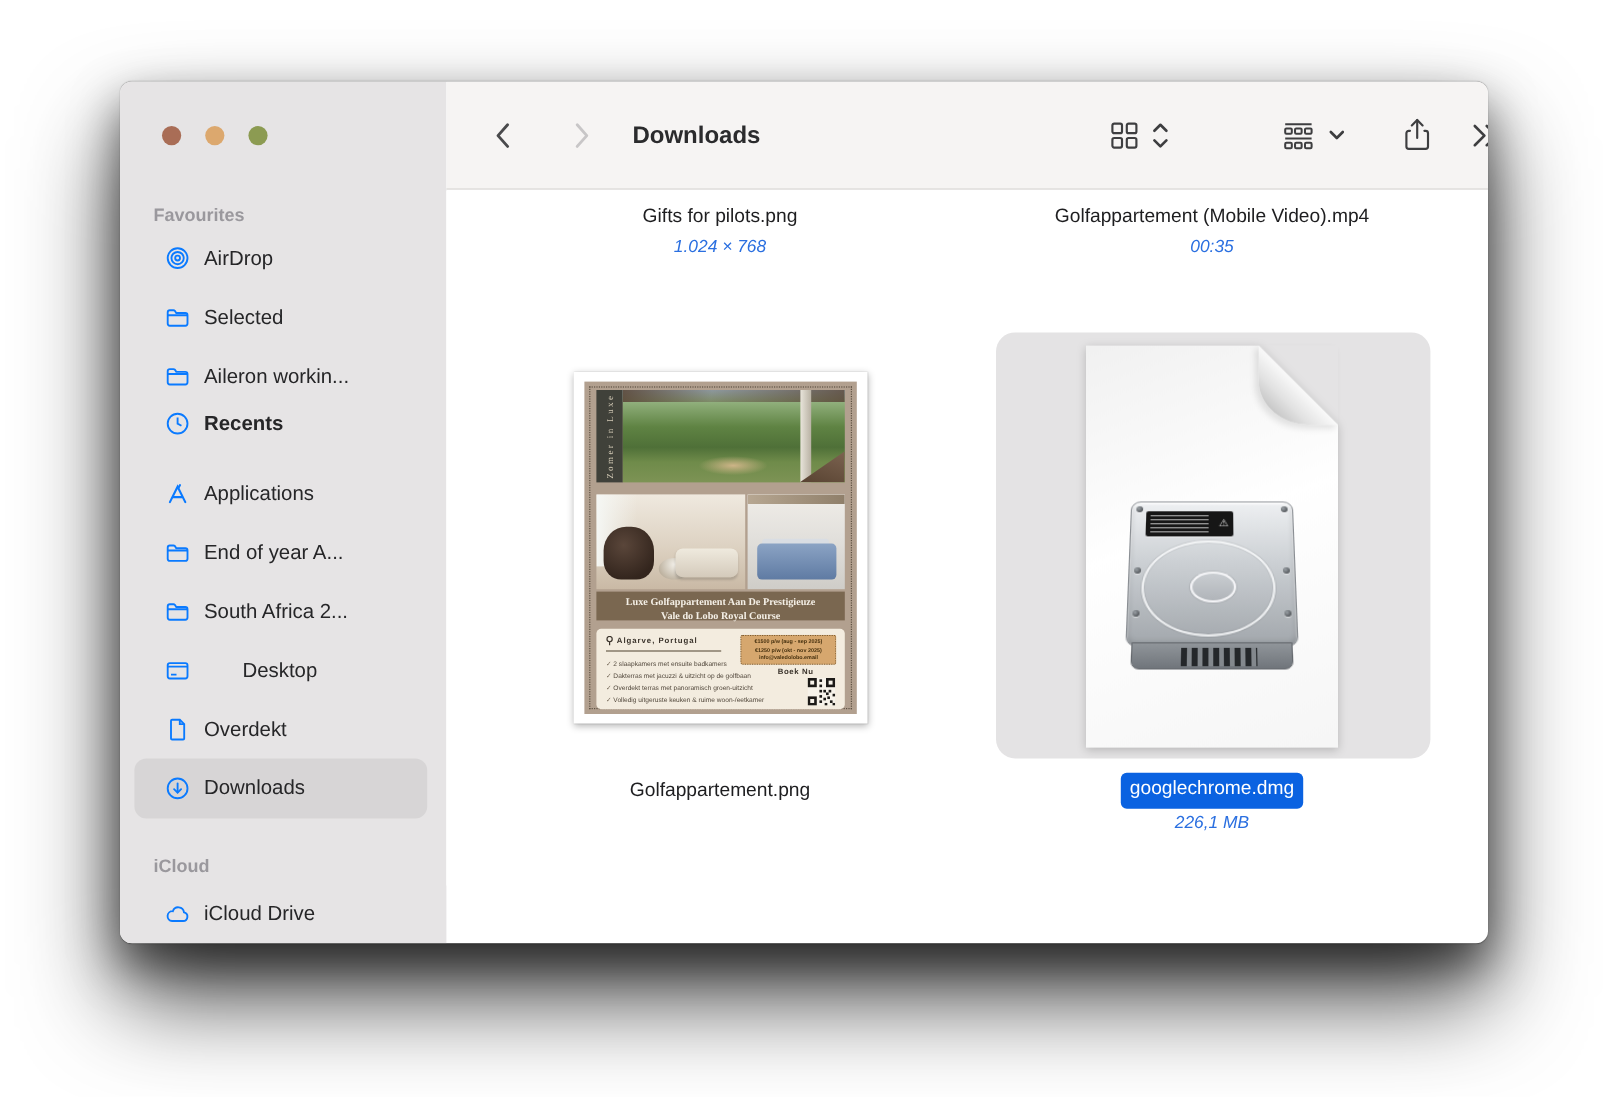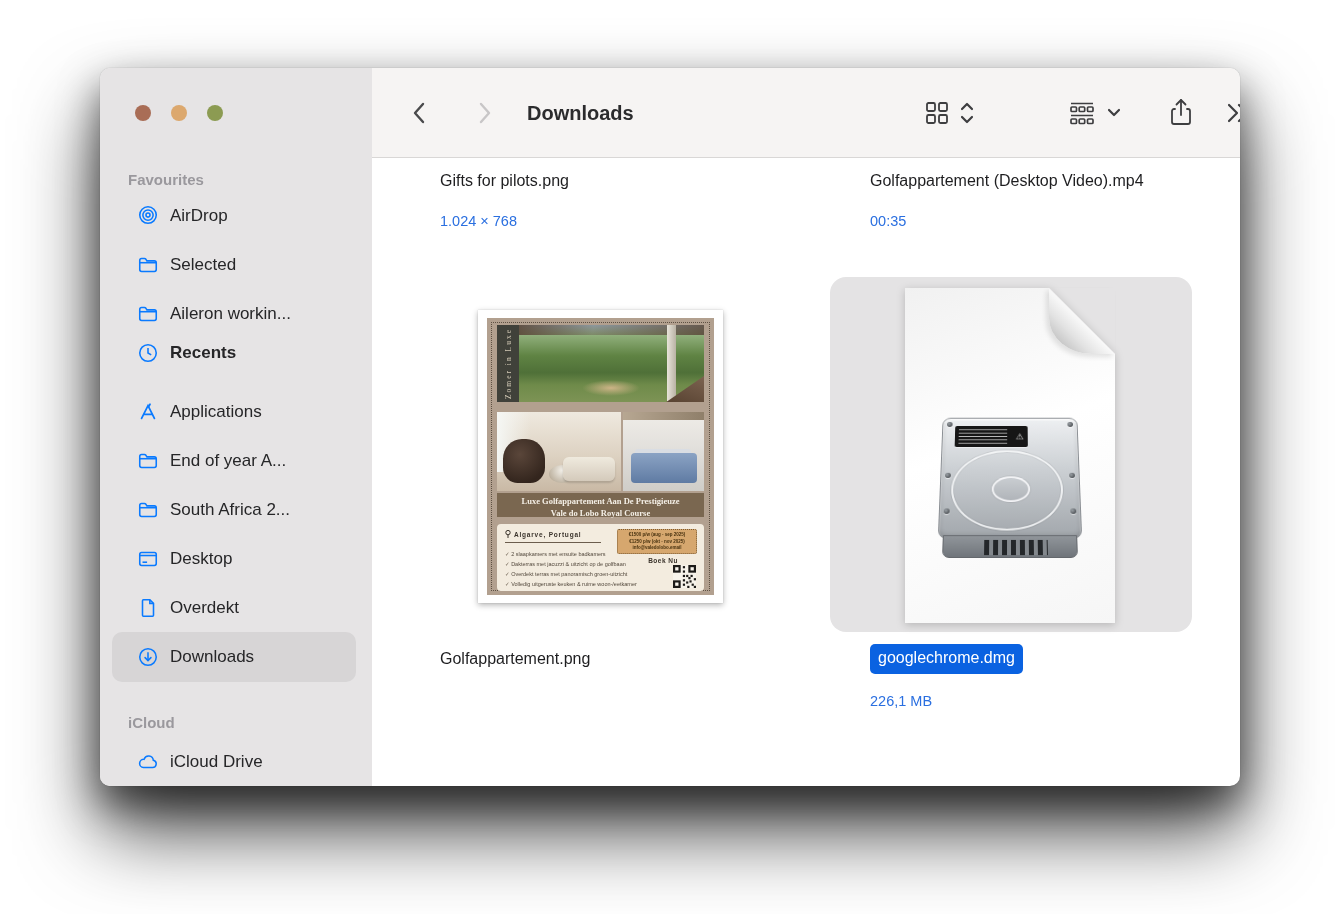--- a/index.html
+++ b/index.html
@@ -27,22 +27,22 @@
   .ic svg { width:22px; height:22px; display:block; }
 
   
   .toolbar { position:absolute; left:272px; top:0; width:868px; height:90px; background:#f6f4f3; border-bottom:1px solid #d9d7d6; }
   .tbtn { position:absolute; top:28px; width:34px; height:34px; display:flex; align-items:center; justify-content:center; }
   .tbtn svg { display:block; }
   .tb-title { position:absolute; left:155px; top:0; height:90px; line-height:90px; font-size:20px; font-weight:700; color:#2b2b2d; }
 
   
   .content { position:absolute; left:272px; top:91px; width:868px; height:579px; background:#ffffff; }
-  .file-label { position:absolute; font-size:16px; line-height:26px; color:#1e1e20; }
-  .file-meta { font-size:14.5px; line-height:20px; color:#2a6fe0; margin-top:17px; }
+  .file-label { position:absolute; text-align:center; font-size:16px; line-height:26px; color:#1e1e20; }
+  .file-meta { font-size:14.5px; line-height:20px; color:#2a6fe0; margin-top:2px;font-style:italic; }
   .pill { display:inline-block; background:#0a62e1; color:#fff; border-radius:5px; padding:1px 8px 3px; font-size:16px; }
 
   
   .dmg-sel { position:absolute; left:458px; top:118px; width:362px; height:355px; border-radius:16px; background:#e4e3e4; }
   .page-wrap { position:absolute; left:75px; top:11px; width:210px; height:335px; filter:drop-shadow(0 2px 4px rgba(0,0,0,.2)); }
   .page { position:absolute; inset:0; background:linear-gradient(160deg,#f1f1f1 0%,#ffffff 45%,#f6f6f6 100%);
           clip-path:polygon(0 0, calc(100% - 66px) 0, 100% 66px, 100% 100%, 0 100%); }
   .fold { position:absolute; top:0; right:0; width:66px; height:66px;
           background:linear-gradient(225deg, rgba(0,0,0,0) 0%, rgba(0,0,0,0) 49%, #f7f7f7 52%, #e2e2e2 68%, #c2c2c2 86%, #a9a9a9 100%);
           border-bottom-left-radius:65% 55%; box-shadow:-3px 3px 5px rgba(0,0,0,.10); }
@@ -208,21 +208,21 @@
       <div class="side-row" style="top:417px;">
         <span class="ic">
           <svg viewBox="0 0 24 24" fill="none" stroke="#0a7aff" stroke-width="1.7">
             <path d="M3 8v9a2 2 0 0 0 2 2h14a2 2 0 0 0 2-2V9.5a2 2 0 0 0-2-2h-8.2L9.6 5.6A2 2 0 0 0 8.2 5H5a2 2 0 0 0-2 2z"></path>
               <path d="M3 9.5h18"></path>
           </svg>
           </span>
         <span class="lbl">South Africa 2...</span>
       </div>
 
-      <div class="side-row" style="top:466px;">
+      <div class="side-row" style="top:466px;gap:32px;">
         <span class="ic">
           <svg viewBox="0 0 24 24" fill="none" stroke="#0a7aff" stroke-width="1.7">
             <rect x="3" y="5" width="18" height="14" rx="2"></rect>
               <path d="M3 8.2h18"></path>
               <path d="M6 15.5h5"></path>
           </svg>
           </span>
         <span class="lbl">Desktop</span>
       </div>
 
@@ -322,21 +322,21 @@
 
     </div>
 
     <div class="content">
 
       <div class="file-label" style="left:68px; top:9px; width:320px;">
         <div>Gifts for pilots.png</div>
         <div class="file-meta">1.024 × 768</div>
       </div>
       <div class="file-label" style="left:498px; top:9px; width:280px;">
-        <div>Golfappartement (Desktop Video).mp4</div>
+        <div>Golfappartement (Mobile Video).mp4</div>
         <div class="file-meta">00:35</div>
       </div>
 
       <div class="dmg-sel">
         <div class="page-wrap">
           <div class="page">
             <div class="hdd">
               <div class="hdd-body">
                 <div class="hdd-label">
                     <span class="hdd-tri">⚠</span>

